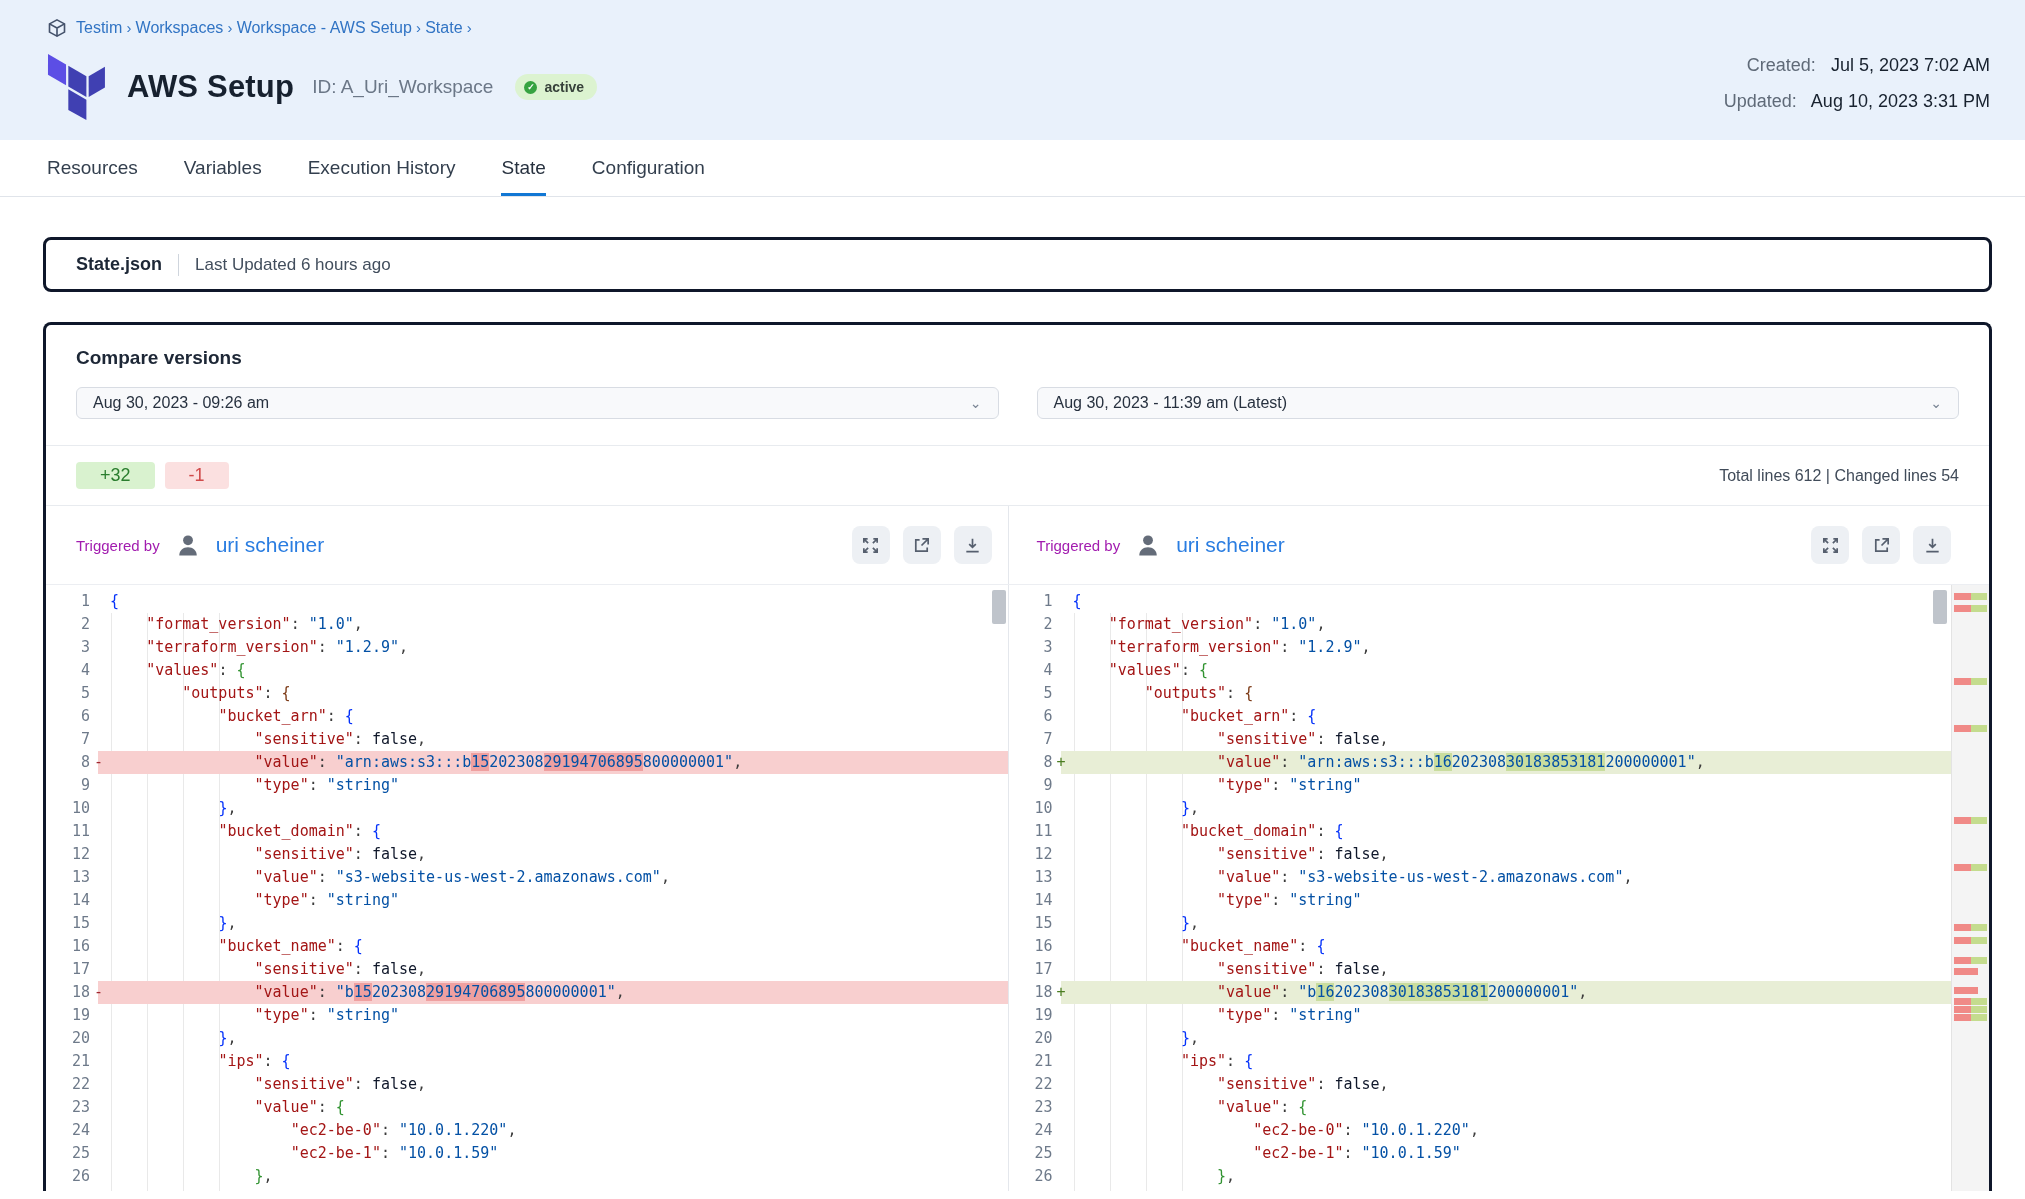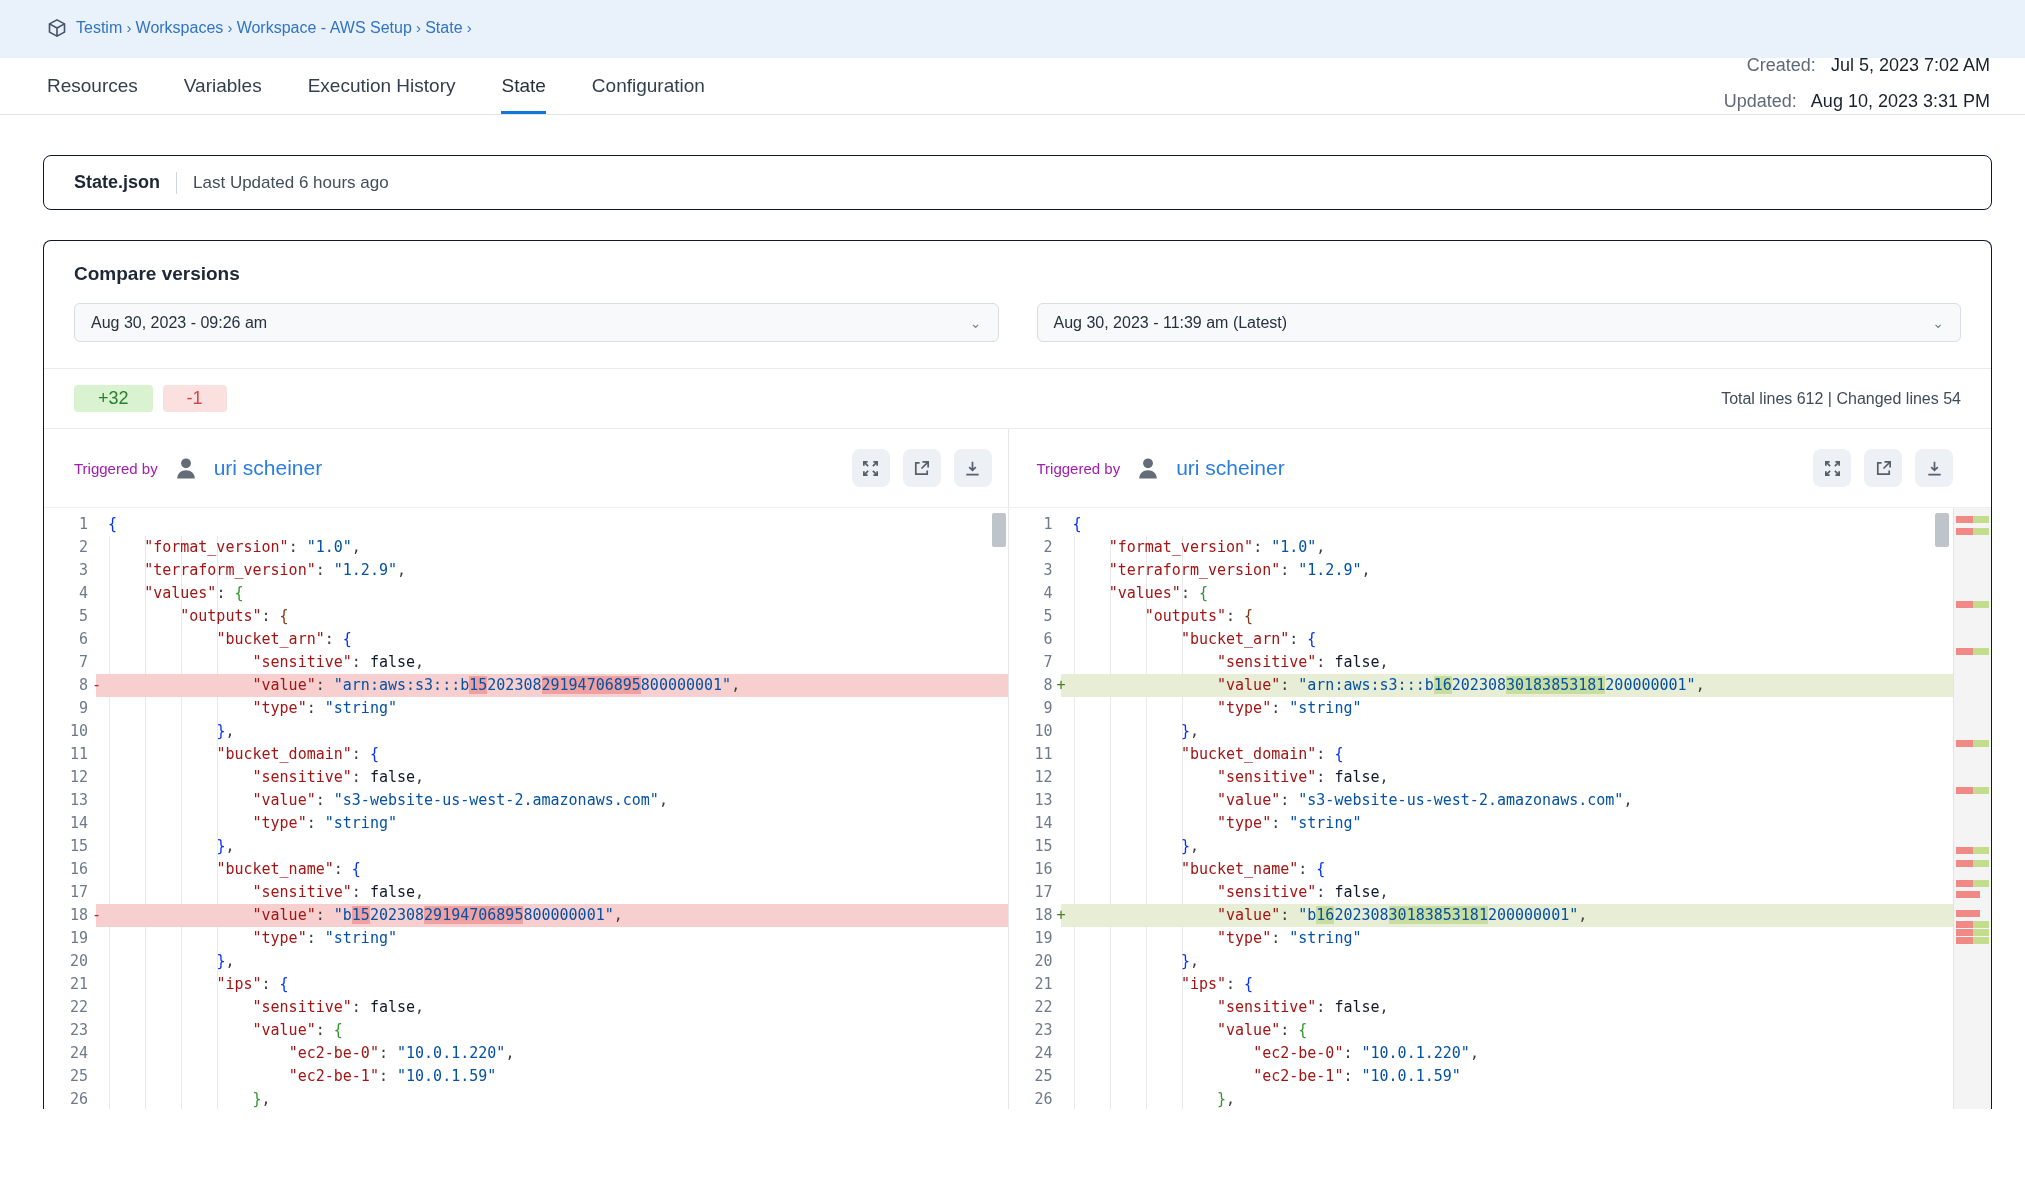--- a/index.html
+++ b/index.html
@@ -27,30 +27,30 @@
     display:inline-flex; align-items:center; justify-content:center; font-size:9px; font-weight:700;}
   .hdr-meta { position:absolute; top:55px; right:35px; text-align:right; font-size:18px; }
   .hdr-meta .row { margin-bottom:15px; }
   .hdr-meta .lbl { color:#5f6a78; margin-right:10px; }
   .hdr-meta .val { color:#18222f; }
   
   .tabs { background:#fff; border-bottom:1px solid #e0e4ea; display:flex; gap:46px; padding:0 47px; height:57px; align-items:stretch; }
   .tab { display:flex; align-items:center; font-size:19px; color:#333f4e; cursor:pointer; border-bottom:3px solid transparent; padding-top:2px; }
   .tab.active { border-bottom-color:#1177d4; color:#27313f; }
   
-  .card { background:#fff; border:1px solid #0f172a; border-radius:8px; margin:0 33px 0 43px; width:1949px; }
+  .card { background:#fff; border:3px solid #0f172a; border-radius:8px; margin:0 33px 0 43px; width:1949px; }
   .state-card { margin-top:40px; height:55px; display:flex; align-items:center; padding:0 30px; }
   .state-name { font-size:18px; font-weight:700; color:#1d2736; }
   .state-divider { width:1px; height:22px; background:#cfd5dd; margin:0 16px; }
   .state-updated { font-size:17px; color:#424e5d; }
   .compare-card { margin-top:30px; height:calc(1199px - 330px); border-bottom:none; border-bottom-left-radius:0; border-bottom-right-radius:0; overflow:hidden; }
   .compare-top { padding:22px 30px 26px 30px; }
   .compare-title { font-size:19px; font-weight:700; color:#1d2736; margin-bottom:18px; }
   .dd-row { display:flex; gap:38px; }
-  .dd { flex:1; height:39px; background:#f8f9fb; border:1px solid #d8dce3; border-radius:6px;
+  .dd { flex:1; height:32px; background:#f8f9fb; border:1px solid #d8dce3; border-radius:6px;
        display:flex; align-items:center; justify-content:space-between; padding:0 16px; cursor:pointer; }
   .dd .dd-val { font-size:16px; color:#27313f; }
   .dd .chev { color:#7a8594; font-size:14px; }
   .stats-row { border-top:1px solid #e8ebef; height:60px; display:flex; align-items:center; padding:0 30px; }
   .pill { font-size:18px; font-weight:500; padding:3px 24px; border-radius:4px; }
   .pill.add { background:#d9f2cf; color:#2a7d2e; margin-right:10px; }
   .pill.rem { background:#fbe0e0; color:#d04a4a; }
   .totals { margin-left:auto; font-size:16px; color:#404b59; }
   
   .split { display:flex; border-top:1px solid #e8ebef; }
@@ -105,20 +105,34 @@
 <div class="hdr">
   <div class="crumbs">
     <span class="crumb-ico">
       <svg viewBox="0 0 16 16" fill="none" stroke="currentColor" stroke-width="1.3">
         <path d="M8 1.5 14 4.7v6.6L8 14.5 2 11.3V4.7z"></path>
           <path d="M2 4.7 8 8l6-3.3M8 8v6.5"></path>
       </svg>
     </span>
     <span id="crumb-items"><a>Testim</a><span class="sep"> › </span><a>Workspaces</a><span class="sep"> › </span><a>Workspace - AWS Setup</a><span class="sep"> › </span><a>State</a><span class="sep"> › </span></span>
   </div>
+  <div class="title-row">
+    <svg class="tf-logo" viewBox="0 0 128 146">
+      <polygon points="2,0 42,23 42,69 2,46" fill="#5c4ee5"></polygon>
+      <polygon points="47,26 87,49 87,95 47,72" fill="#4040b2"></polygon>
+      <polygon points="92,49 128,28 128,74 92,95" fill="#4040b2"></polygon>
+      <polygon points="47,78 87,101 87,146 47,124" fill="#4040b2"></polygon>
+    </svg>
+    <span class="ws-title">AWS Setup</span>
+    <span class="ws-id">ID: A_Uri_Workspace</span>
+    <span class="badge">
+      <span class="dot">✓</span>
+      <span>active</span>
+    </span>
+  </div>
   <div class="hdr-meta">
     <div class="row">
       <span class="lbl">Created:</span>
       <span class="val">Jul 5, 2023 7:02 AM</span>
     </div>
     <div class="row">
       <span class="lbl">Updated:</span>
       <span class="val">Aug 10, 2023 3:31 PM</span>
     </div>
   </div>

